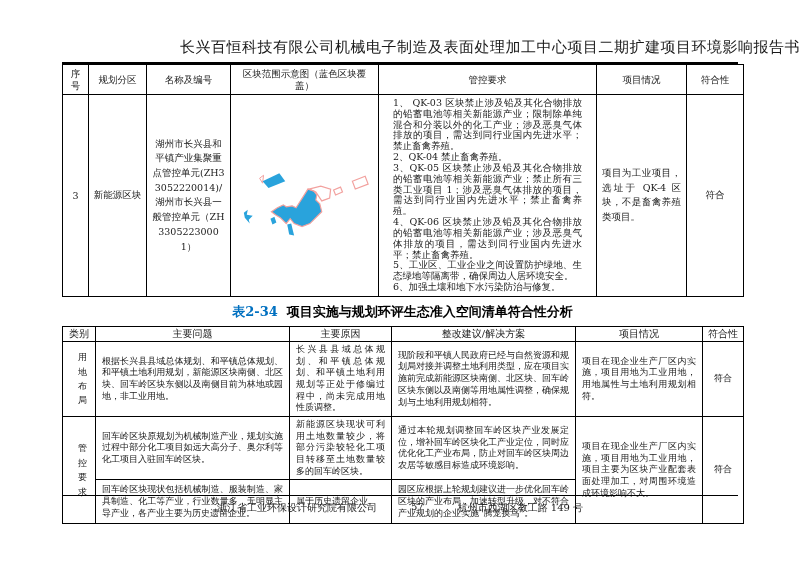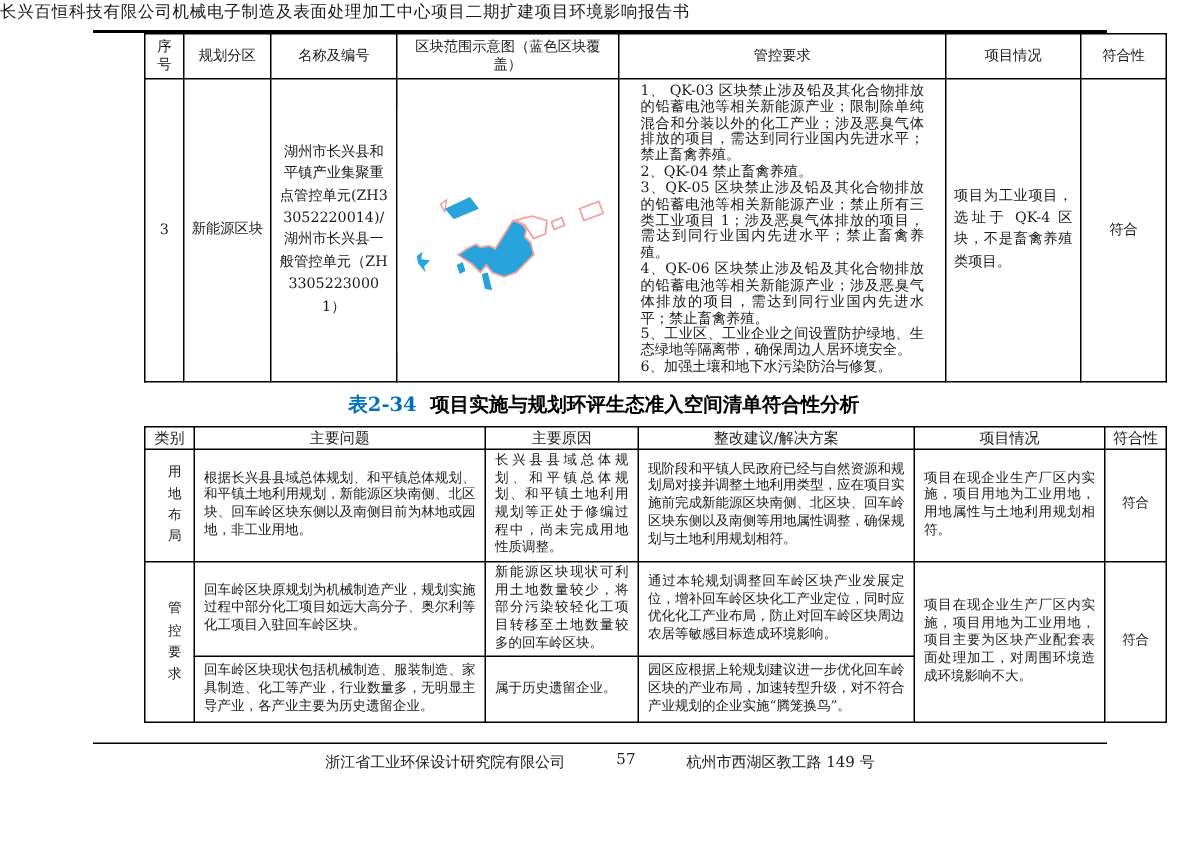--- a/index.html
+++ b/index.html
@@ -5,43 +5,44 @@
   html,body{margin:0;padding:0;background:#ffffff;}
   .page{
     position:relative;
     width:800px;height:566px;
     background:#ffffff;
     font-family:"DejaVu Serif","Liberation Serif",serif;
     color:#111;
     overflow:hidden;
   }
   .doc-header-text{
-    text-align:left;
-    font-size:11px;
+    padding-top:38px;
+    text-align:right;
+    font-size:15px;
     letter-spacing:0.5px;
     color:#1a1a1a;
   }
   .header-rule{
     margin:5px auto 0 auto;
     width:676px;
     border-bottom:2px solid #000;
   }
   .table-title{
     width:681px;
     margin:14px 0 5px 62px;
     text-align:center;
     font-weight:bold;
     font-size:13px;
     color:#000;
   }
   .title-num{color:#0070C0;margin-right:9px;font-weight:bold;}
   table{
     border-collapse:collapse;
     table-layout:fixed;
-    margin-left:96px;
+    margin-left:62px;
     width:681px;
   }
   td,th{
     border:1px solid #000;
     font-weight:normal;
     padding:1px 4px;
     overflow:hidden;
     color:#1a1a1a;
   }
   

